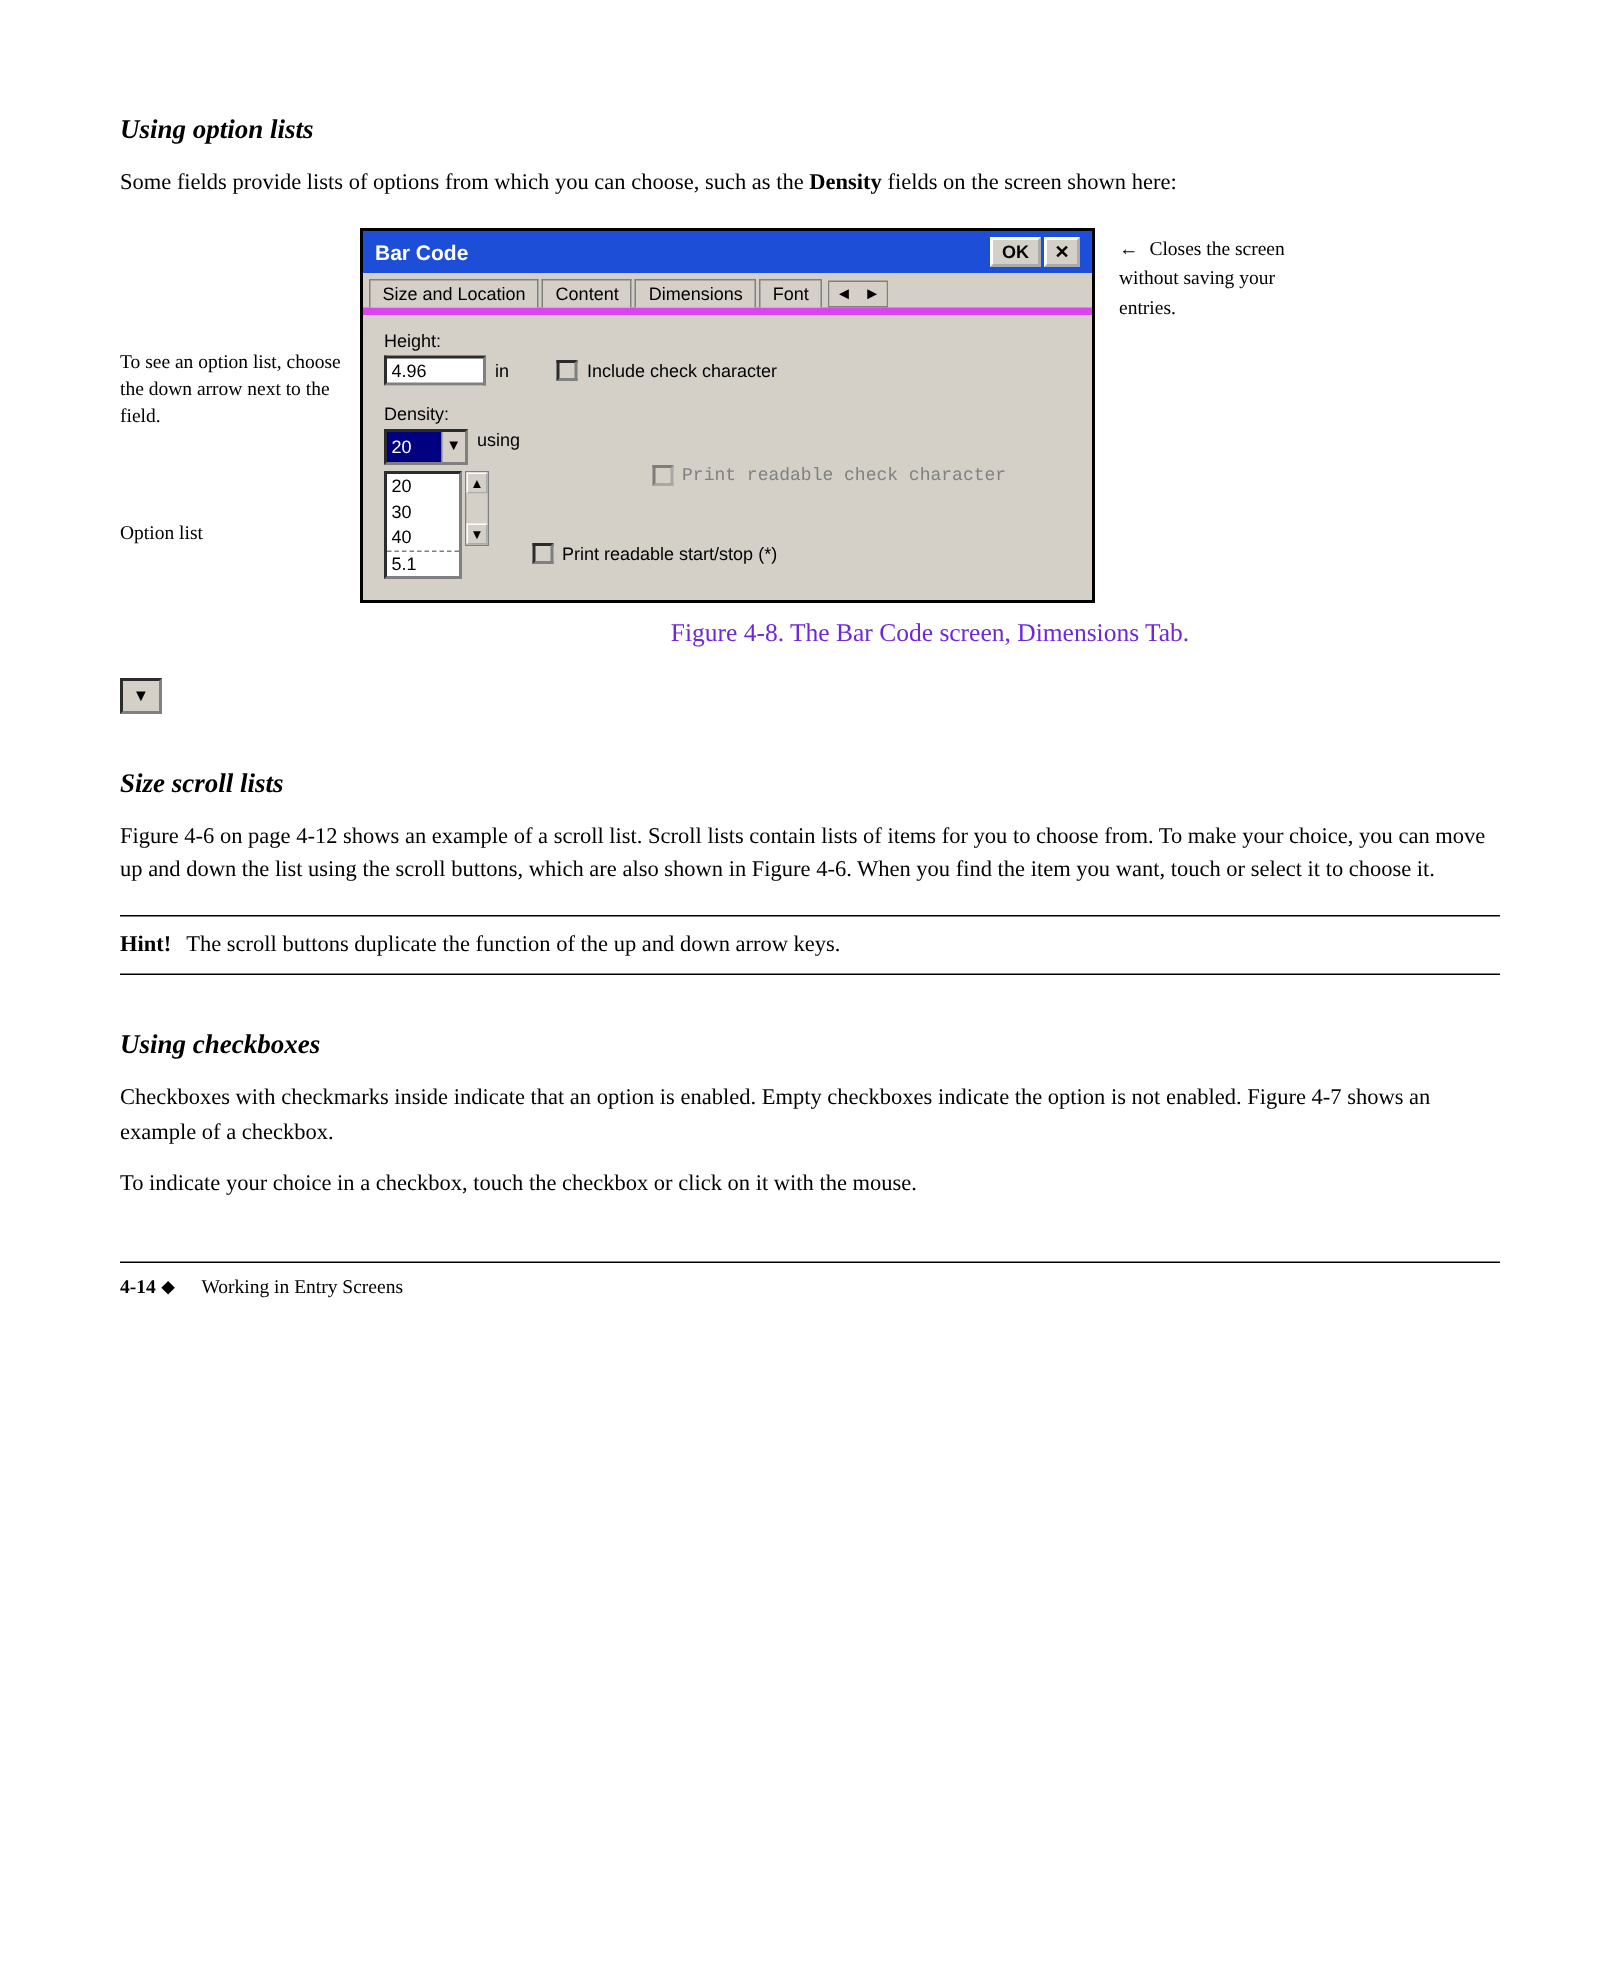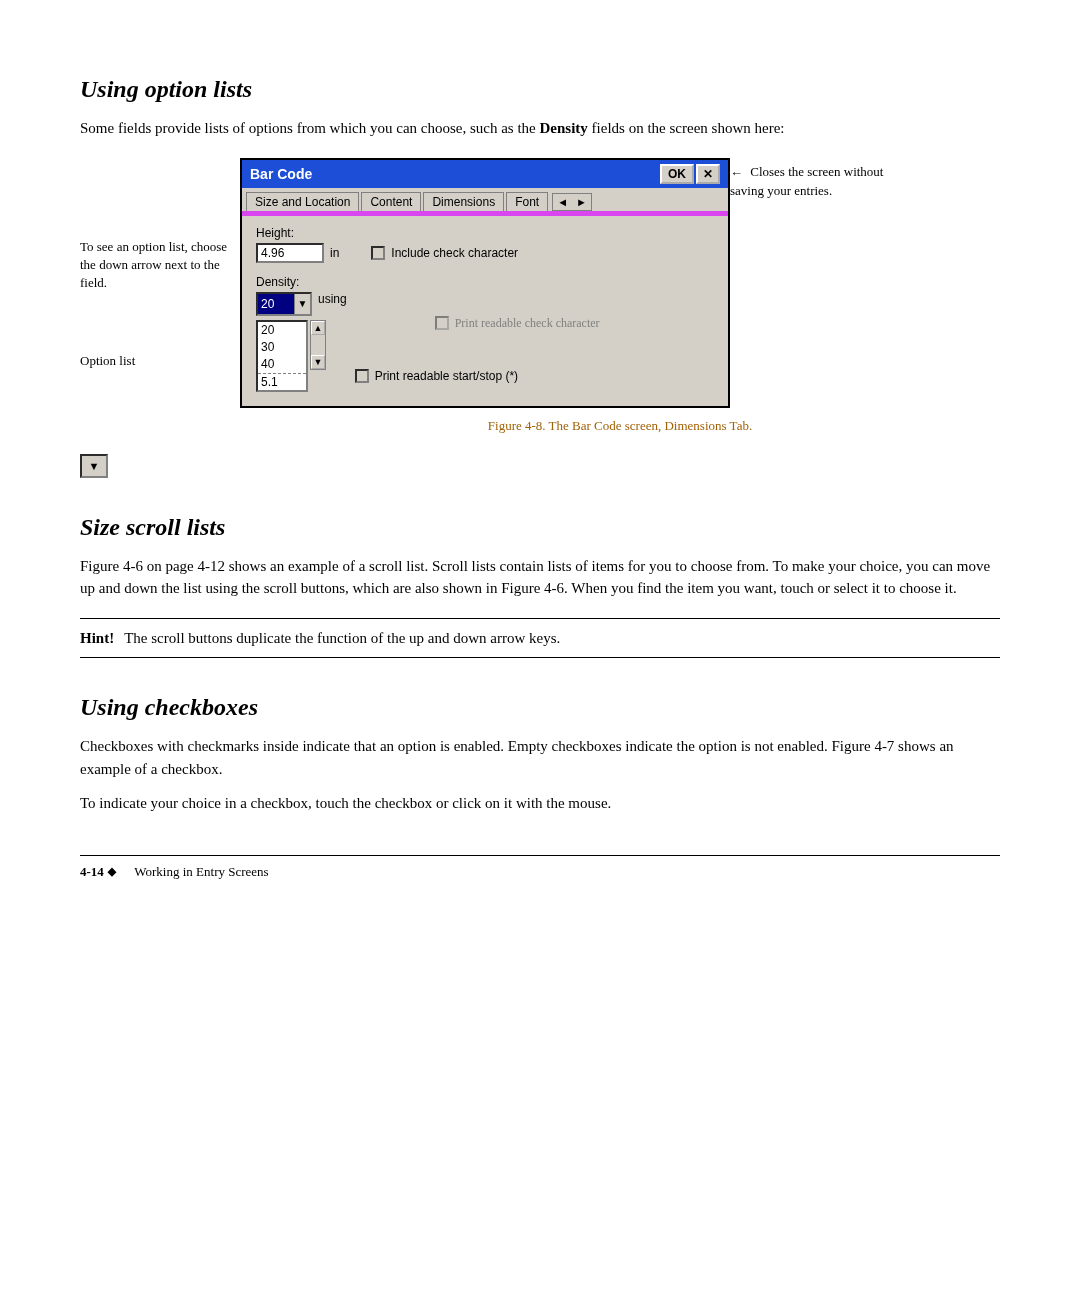--- a/index.html
+++ b/index.html
@@ -10,21 +10,21 @@
       color: #000;
       width: 1080px;
       min-height: 1311px;
       padding: 40px 80px 60px 80px;
     }
 
     
     .section-title {
       font-style: italic;
       font-weight: bold;
-      font-size: 24px;
+      font-size: 18px;
       margin-bottom: 14px;
       margin-top: 36px;
     }
 
     
     .body-text {
       margin-bottom: 12px;
       line-height: 1.5;
       font-size: 15px;
     }
@@ -272,53 +272,54 @@
     .disabled-checkbox-row {
       display: flex;
       align-items: center;
       gap: 6px;
       margin-left: 80px;
     }
 
     .disabled-text {
       color: #808080;
       font-size: 12px;
-      font-family: Liberation Serif, serif;
+      font-family: Liberation Mono, monospace;
     }
 
     .win-checkbox-disabled {
       width: 14px;
       height: 14px;
       border: 2px inset #808080;
       background: #d4d0c8;
       display: inline-block;
       flex-shrink: 0;
       opacity: 0.5;
     }
 
     
     .right-annotation {
       width: 160px;
       font-size: 13px;
       padding-top: 4px;
+      padding-left: 16px;
       line-height: 1.5;
       flex-shrink: 0;
     }
 
     .arrow-left-indicator {
       display: inline-block;
       margin-right: 4px;
     }
 
     
     .figure-caption {
       text-align: center;
-      font-size: 13px;
+      font-size: 17px;
       margin: 10px 0 18px 160px;
-      color: #a16207;
+      color: #6d28d9;
     }
 
     
     .icon-box-row {
       display: flex;
       align-items: flex-start;
       gap: 14px;
       margin: 10px 0 18px 0;
     }
 

